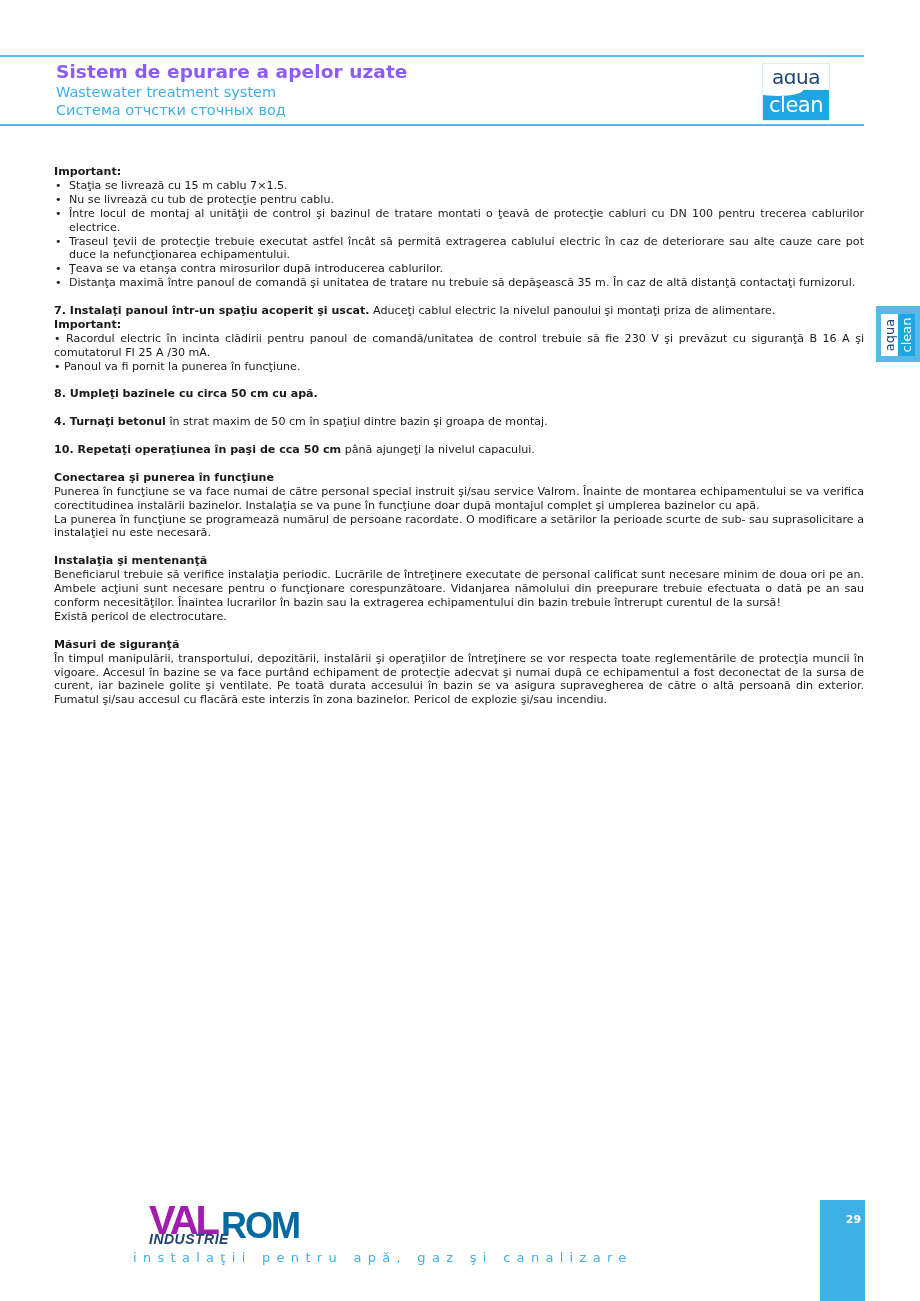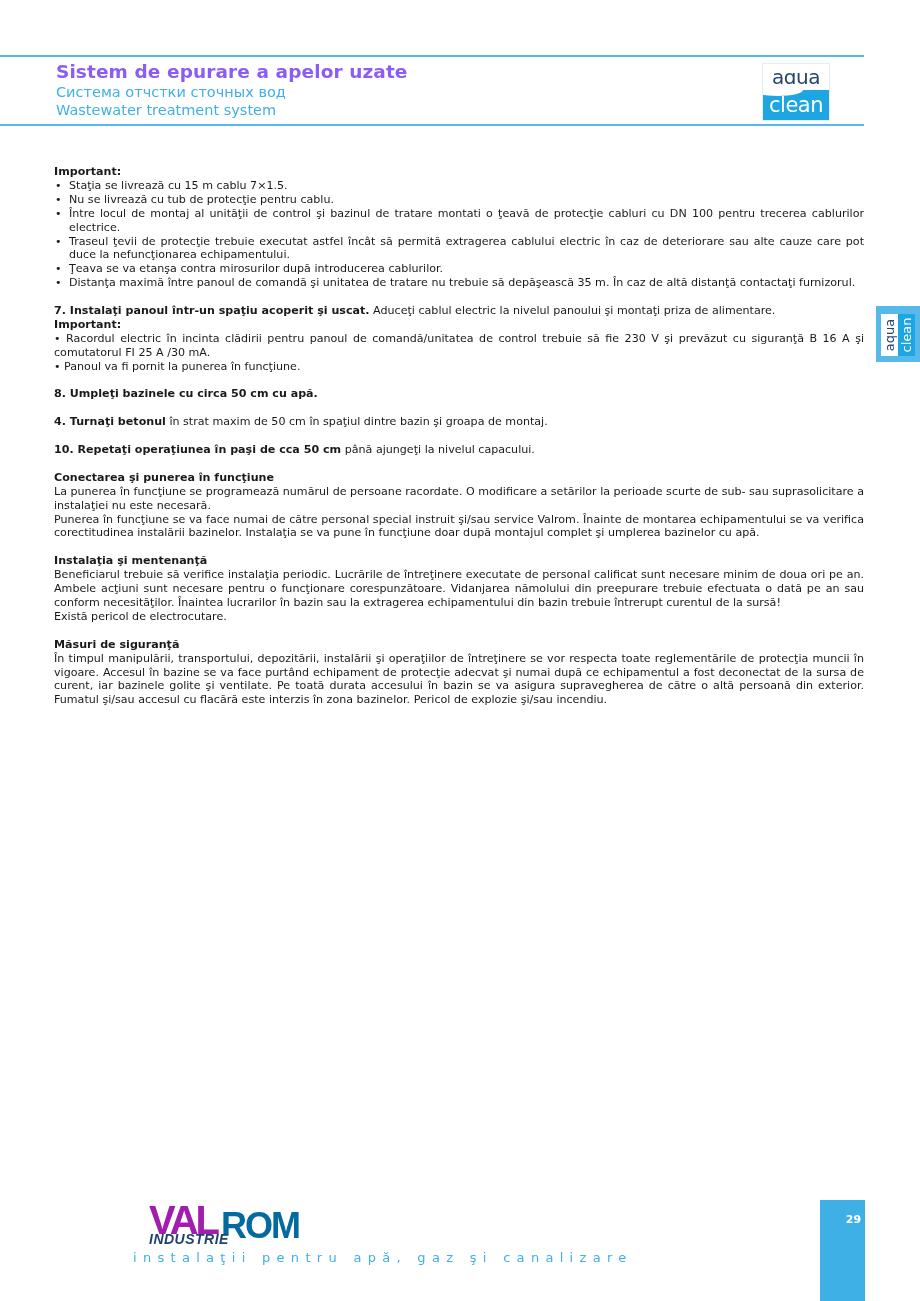--- a/index.html
+++ b/index.html
@@ -58,22 +58,22 @@
 
     .page-tab { position: absolute; left: 820px; top: 1200px; width: 45px; height: 101px; background: #3fb0e6; }
     .page-num { position: absolute; left: 0; top: 13px; width: 67px; text-align: center; color: #ffffff; font-weight: bold; font-size: 11px; }
   </style>
 </head>
 <body>
 
 <div class="hdr-line top"></div>
 <div class="hdr-titles">
   <div class="hdr-title">Sistem de epurare a apelor uzate</div>
+  <div class="hdr-sub">Wastewater treatment system</div>
   <div class="hdr-sub">Система отчстки сточных вод</div>
-  <div class="hdr-sub">Wastewater treatment system</div>
 </div>
 <div class="logo-aqua">
   <div class="top-word">aqua</div>
   <div class="wave"></div>
   <div class="bot-word">clean</div>
 </div>
 <div class="hdr-line bottom"></div>
 
 <div class="side-tab">
   <div class="mini">
@@ -103,22 +103,22 @@
   <p><span class="b">8. Umpleţi bazinele cu circa 50 cm cu apă.</span><span></span></p>
 
   <div class="gap"></div>
   <p><span class="b">4. Turnaţi betonul</span><span> în strat maxim de 50 cm în spaţiul dintre bazin şi groapa de montaj.</span></p>
 
   <div class="gap"></div>
   <p><span class="b">10. Repetaţi operaţiunea în paşi de cca 50 cm</span><span> până ajungeţi la nivelul capacului.</span></p>
 
   <div class="gap"></div>
   <p class="b">Conectarea şi punerea în funcţiune</p>
+  <p>Punerea în funcţiune se va face numai de către personal special instruit şi/sau service Valrom. Înainte de montarea echipamentului se va verifica corectitudinea instalării bazinelor. Instalaţia se va pune în funcţiune doar după montajul complet şi umplerea bazinelor cu apă.</p>
   <p>La punerea în funcţiune se programează numărul de persoane racordate. O modificare a setărilor la perioade scurte de sub- sau suprasolicitare a instalaţiei nu este necesară.</p>
-  <p>Punerea în funcţiune se va face numai de către personal special instruit şi/sau service Valrom. Înainte de montarea echipamentului se va verifica corectitudinea instalării bazinelor. Instalaţia se va pune în funcţiune doar după montajul complet şi umplerea bazinelor cu apă.</p>
 
   <div class="gap"></div>
   <p class="b">Instalaţia şi mentenanţă</p>
   <p>Beneficiarul trebuie să verifice instalaţia periodic. Lucrările de întreţinere executate de personal calificat sunt necesare minim de doua ori pe an. Ambele acţiuni sunt necesare pentru o funcţionare corespunzătoare. Vidanjarea nămolului din preepurare trebuie efectuata o dată pe an sau conform necesităţilor. Înaintea lucrarilor în bazin sau la extragerea echipamentului din bazin trebuie întrerupt curentul de la sursă!</p>
   <p>Există pericol de electrocutare.</p>
 
   <div class="gap"></div>
   <p class="b">Măsuri de siguranţă</p>
   <p>În timpul manipulării, transportului, depozitării, instalării şi operaţiilor de întreţinere se vor respecta toate reglementările de protecţia muncii în vigoare. Accesul în bazine se va face purtând echipament de protecţie adecvat şi numai după ce echipamentul a fost deconectat de la sursa de curent, iar bazinele golite şi ventilate. Pe toată durata accesului în bazin se va asigura supravegherea de către o altă persoană din exterior. Fumatul şi/sau accesul cu flacără este interzis în zona bazinelor. Pericol de explozie şi/sau incendiu.</p>
 </div>

